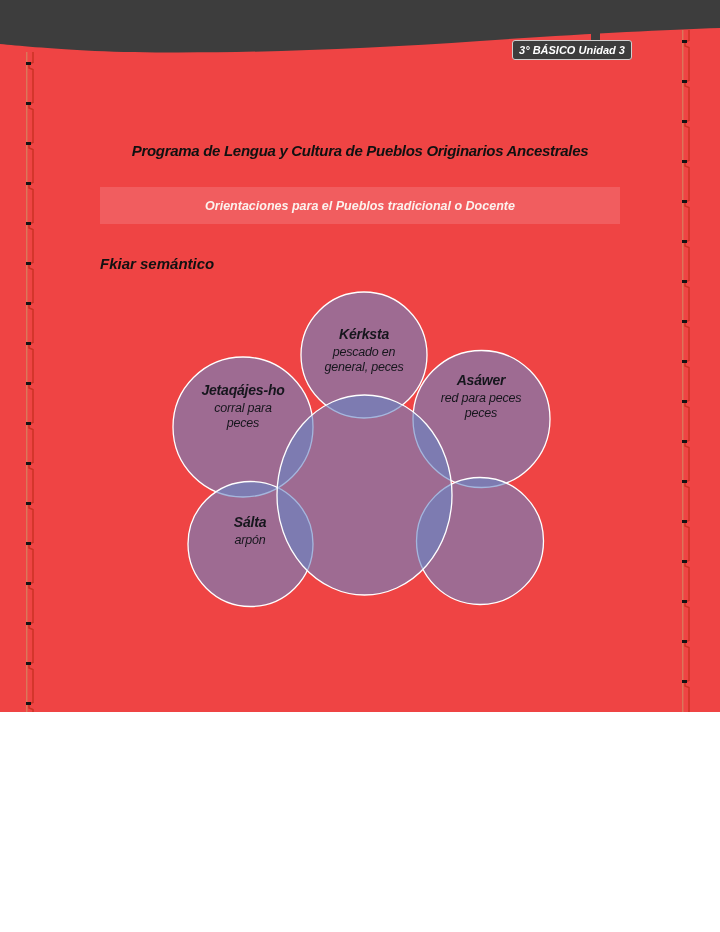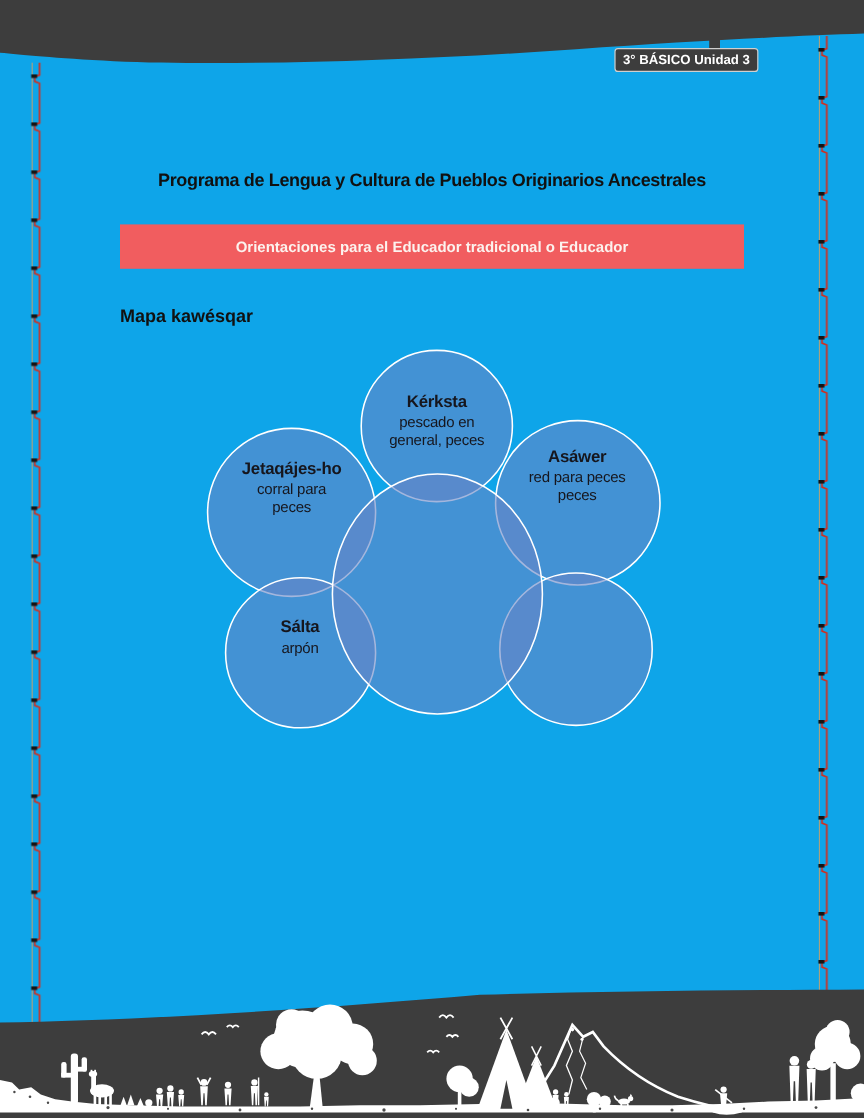--- a/index.html
+++ b/index.html
@@ -1,17 +1,17 @@
 <!DOCTYPE html>
 <html><head>
 <meta charset="utf-8">
 <style>
   html,body{margin:0;padding:0;background:#fff;}
-  #page{position:relative;width:720px;height:932px;background:#0ea5e9;overflow:hidden;
-        font-family:"Liberation Sans",sans-serif;}
+  #page{position:relative;width:720px;height:712px;background:#ef4444;overflow:hidden;
+        font-family:"Liberation Sans",sans-serif;font-style:italic;}
   .abs{position:absolute;}
   #title1,#title2{left:100px;width:520px;text-align:center;font-weight:bold;
         font-size:15px;letter-spacing:-0.3px;color:#111;}
   #title1{top:114px;margin-top:28px;}
   #title2{top:142px;}
   #banner{left:100px;top:187px;width:520px;height:37px;display:flex;align-items:center;
         justify-content:center;font-weight:bold;font-size:12.5px;color:#fcf2ee;}
   #heading{left:100px;top:255px;font-weight:bold;font-size:15px;color:#111;}
   #badge{left:512px;top:40px;width:118px;height:18px;border-radius:3px;
         display:flex;align-items:center;justify-content:center;
@@ -57,24 +57,24 @@
         <path d="M9,0 V10.5 L5,12 V16 L9,17.5 V40" stroke="#cc3124" stroke-width="1.5" fill="none"></path>
         <rect x="2" y="10" width="5" height="3" fill="#141414"></rect>
       </pattern>
     </defs>
     <rect x="0" y="0" width="16" height="795" fill="url(#zigR)"></rect>
   </svg>
 
   <div class="abs" id="title1">Programa de Lengua y Cultura de Pueblos Originarios Ancestrales</div>
 
   <div class="abs" id="banner" style="background:#f15d5f">
-    <span>Orientaciones para el Educador tradicional o Educador</span>
+    <span>Orientaciones para el Pueblos tradicional o Docente</span>
   </div>
 
-  <div class="abs" id="heading">Mapa kawésqar</div>
+  <div class="abs" id="heading">Fkiar semántico</div>
 
   <div class="abs" id="diagram">
     <svg width="395" height="325" viewBox="0 0 395 325">
       <g fill="#6785c6" fill-opacity="0.6" stroke="#ffffff" stroke-width="1.3">
         <circle cx="199" cy="67" r="63"></circle>
         <circle cx="78" cy="139" r="70"></circle>
         <circle cx="316.5" cy="131" r="68.5"></circle>
         <circle cx="85.5" cy="256" r="62.5"></circle>
         <circle cx="315" cy="253" r="63.5"></circle>
         <ellipse cx="199.5" cy="207" rx="87.5" ry="100"></ellipse>

